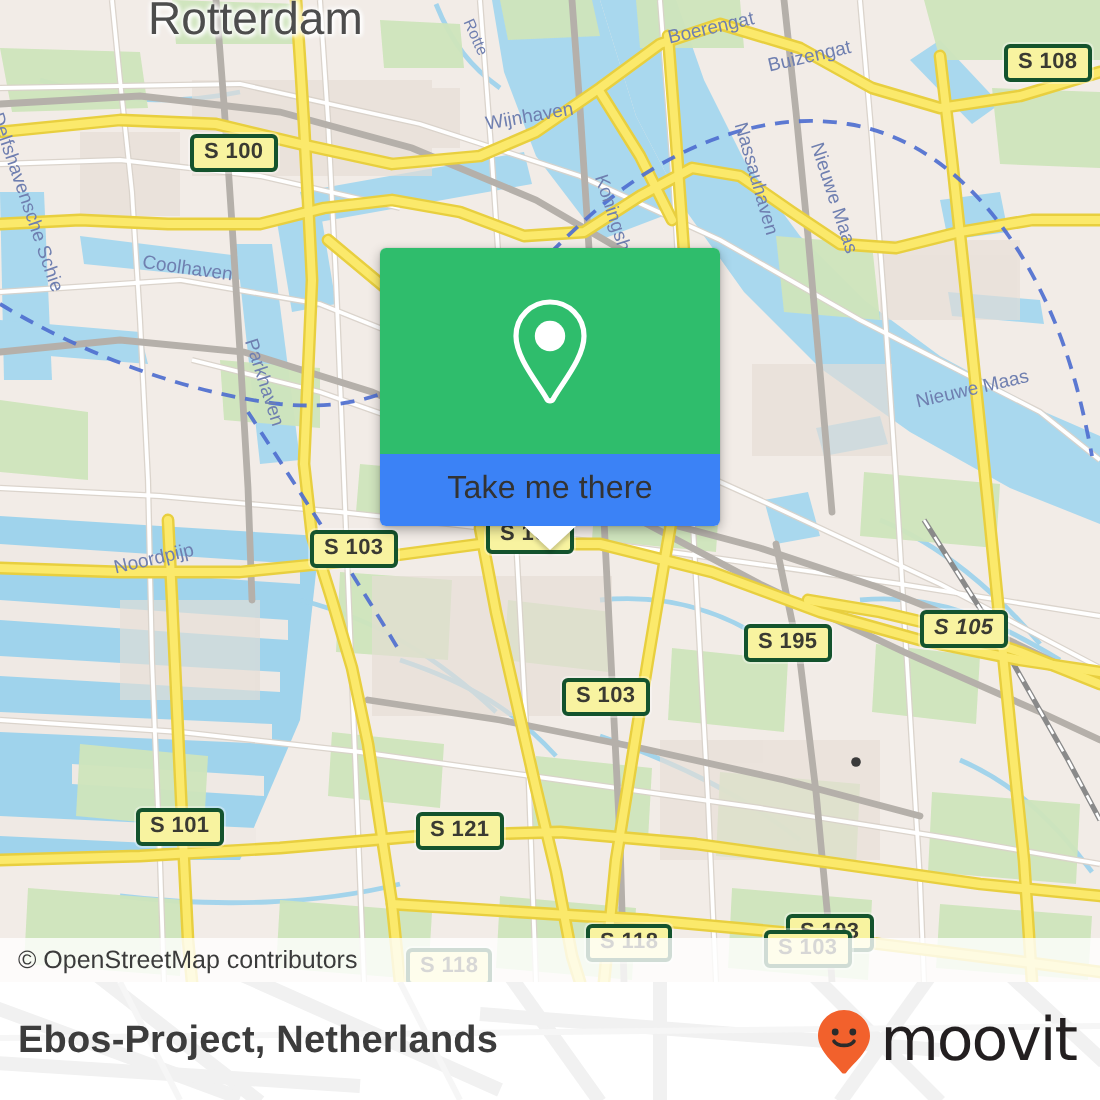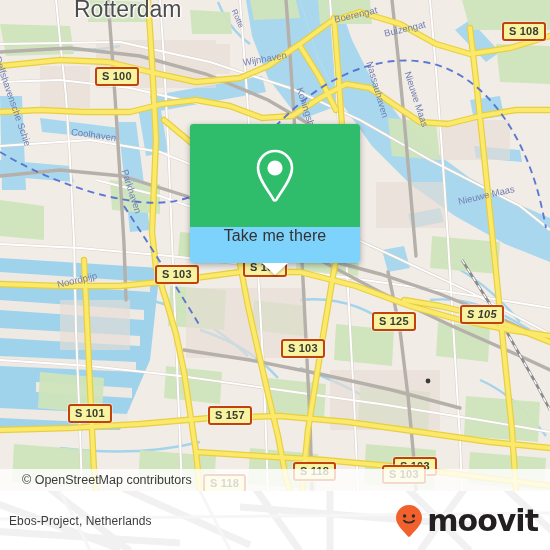--- a/index.html
+++ b/index.html
@@ -28,37 +28,37 @@
   .water-label { color:#6f7fb0; font-style:normal; }
   .city-label {
     color:#4d4d4d; font-size:23px; font-weight:400;
     text-shadow:0 0 3px #fff,0 0 3px #fff,0 0 2px #fff,1px 1px 2px #fff;
   }
 
   
   .shield {
     position:absolute;
     background:#f8f3a0;
-    border:2px solid #c2410c;
+    border:2px solid #14532d;
     border-radius:3px;
     color:#3a3a32;
     font-size:11px;
     font-weight:700;
     letter-spacing:.2px;
     padding:1px 5px 2px 5px;
     line-height:12px;
     white-space:nowrap;
     box-shadow:0 0 0 1px rgba(255,255,255,.35);
   }
 
   
   .attrib {
     position:absolute; left:0; bottom:0; width:550px; height:22px;
     background:rgba(255,255,255,.80);
-    display:flex; align-items:center;padding-left:13px;
+    display:flex; align-items:center;
   }
   .attrib span {
     font-size:12.5px; color:#3b3b3b; padding-left:9px;
     font-family:"Liberation Sans", sans-serif;
   }
 
   
   .card {
     position:absolute; left:190px; top:124px; width:170px; height:139px;
     background:#ffffff;
@@ -67,22 +67,22 @@
     overflow:visible;
   }
   .card-head {
     position:absolute; left:0; top:0; width:170px; height:103px;
     background:#2fbd6c;
     border-radius:3px 3px 0 0;
     display:flex; align-items:center; justify-content:center;
   }
   .card-body {
     position:absolute; left:0; top:103px; width:170px; height:36px;
-    background:#7dd3fc; border-radius:0 0 3px 3px;
-    display:flex; justify-content:center;
+    background:#3b82f6; border-radius:0 0 3px 3px;
+    display:flex; align-items:center; justify-content:center;
   }
   .card-body span {
     font-size:16px; color:#333; letter-spacing:.1px;
   }
   .card-tail {
     position:absolute; left:50%; top:139px; margin-left:-13px;
     width:0; height:0;
     border-left:13px solid transparent;
     border-right:13px solid transparent;
     border-top:12px solid #ffffff;
@@ -91,28 +91,28 @@
 
   
   .footer {
     position:absolute; left:0; top:491px; width:550px; height:59px;
     background:#ffffff; overflow:hidden;
   }
   .footer-watermark { position:absolute; left:0; top:0; opacity:1; }
   .footer-title {
     position:absolute; left:9px; top:0; height:59px;
     display:flex; align-items:center;
-    font-size:12px; color:#3c3c3c; letter-spacing:.1px;
+    font-size:19px; color:#3c3c3c; letter-spacing:.1px;font-weight:bold;
   }
   .logo {
     position:absolute; right:12px; top:0; height:59px;
     display:flex; align-items:center; gap:3px;
   }
   .logo-word {
-    font-size:30px; font-weight:700; color:#231f20;
+    font-size:30px; font-weight:400; color:#231f20;
     letter-spacing:-1px; line-height:30px;
     font-family:"DejaVu Sans", sans-serif;
   }
 </style>
 </head>
 <body>
 
 <div id="root">
 
   <div class="map">
@@ -317,25 +317,25 @@
         <div class="map-label water-label" style="left: 413px; top: 70px; font-size: 9.5px; transform: rotate(72deg); transform-origin: left top;">Nieuwe Maas</div>
         <div class="map-label water-label" style="left: 457px; top: 196px; font-size: 9.5px; transform: rotate(-13deg); transform-origin: left top;">Nieuwe Maas</div>
         <div class="map-label water-label" style="left: 56px; top: 279px; font-size: 9.5px; transform: rotate(-13deg); transform-origin: left top;">Noordpijp</div>
         <div class="map-label water-label" style="left: 238px; top: 8px; font-size: 8px; transform: rotate(66deg); transform-origin: left top;">Rotte</div>
       </div>
 
     <div id="shields">
         <div class="shield" style="left: 95px; top: 67px;">S 100</div>
         <div class="shield" style="left: 502px; top: 22px;">S 108</div>
         <div class="shield" style="left: 155px; top: 265px;">S 103</div>
-        <div class="shield" style="left: 372px; top: 312px;">S 125</div>
+        <div class="shield" style="left: 372px; top: 312px;">S 195</div>
         <div class="shield" style="left: 460px; top: 305px; font-style: italic;">S 105</div>
         <div class="shield" style="left: 281px; top: 339px;">S 103</div>
         <div class="shield" style="left: 68px; top: 404px;">S 101</div>
-        <div class="shield" style="left: 208px; top: 406px;">S 157</div>
+        <div class="shield" style="left: 208px; top: 406px;">S 121</div>
         <div class="shield" style="left: 293px; top: 462px;">S 118</div>
         <div class="shield" style="left: 393px; top: 457px;">S 103</div>
         <div class="shield" style="left: 243px; top: 258px;">S 160</div>
         <div class="shield" style="left: 203px; top: 474px;">S 118</div>
         <div class="shield" style="left: 382px; top: 465px;">S 103</div>
       </div>
 
     <div class="card">
       <div class="card-head">
         <svg width="44" height="56" viewBox="0 0 44 56">

